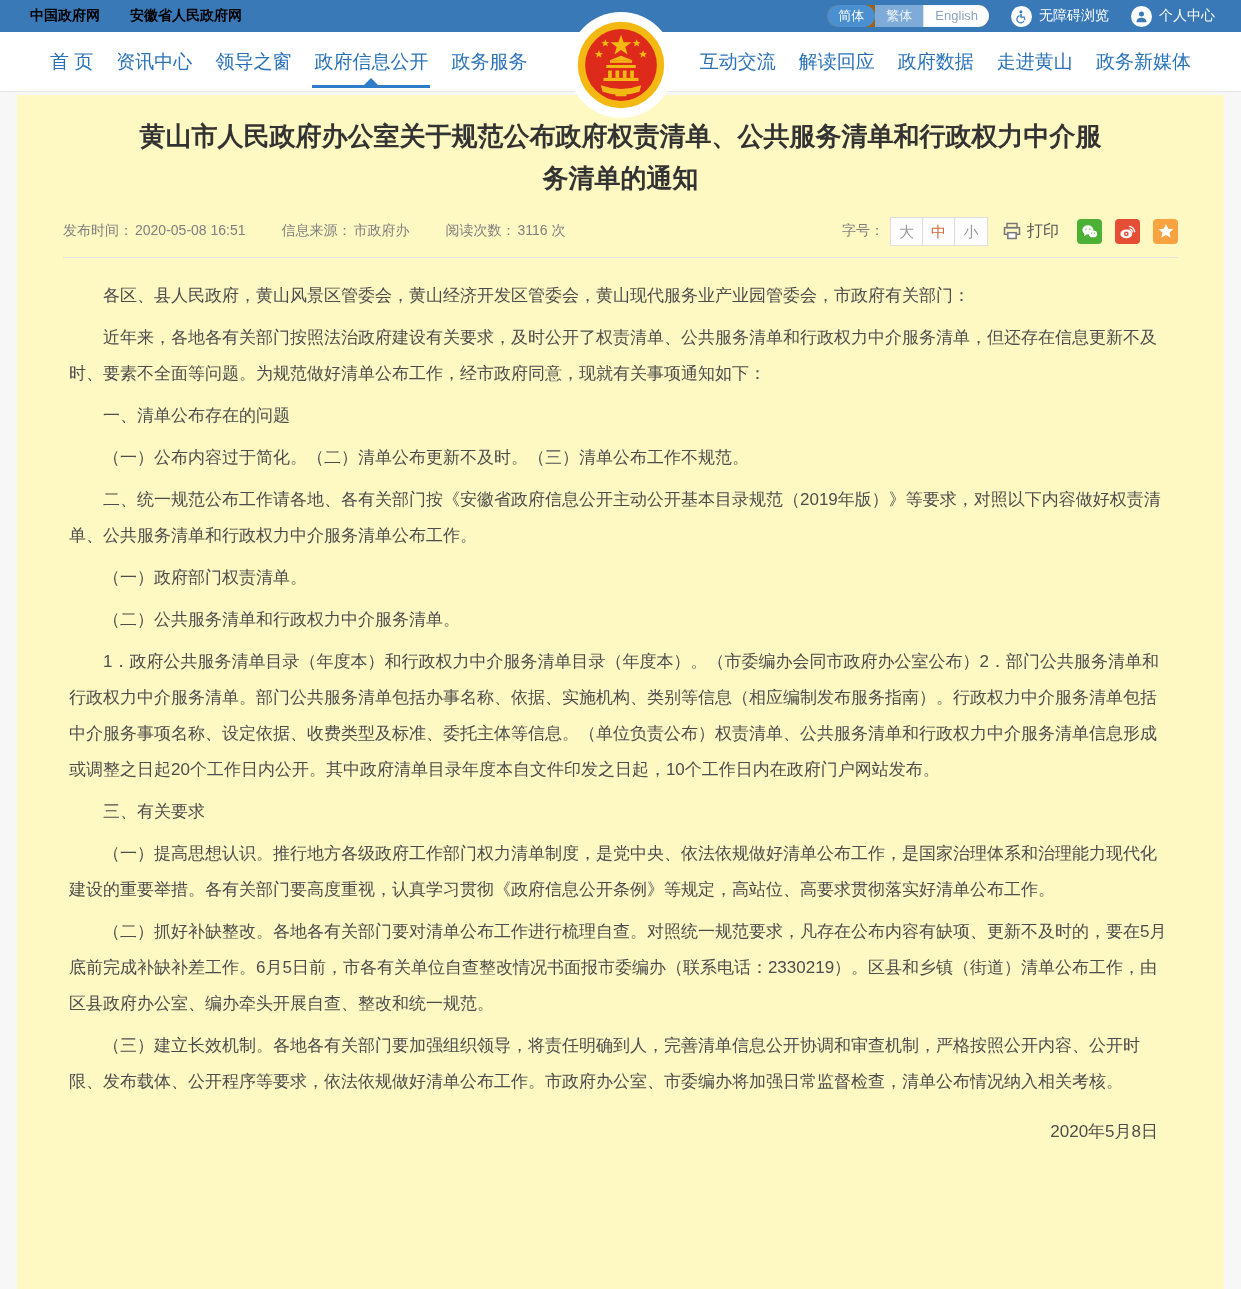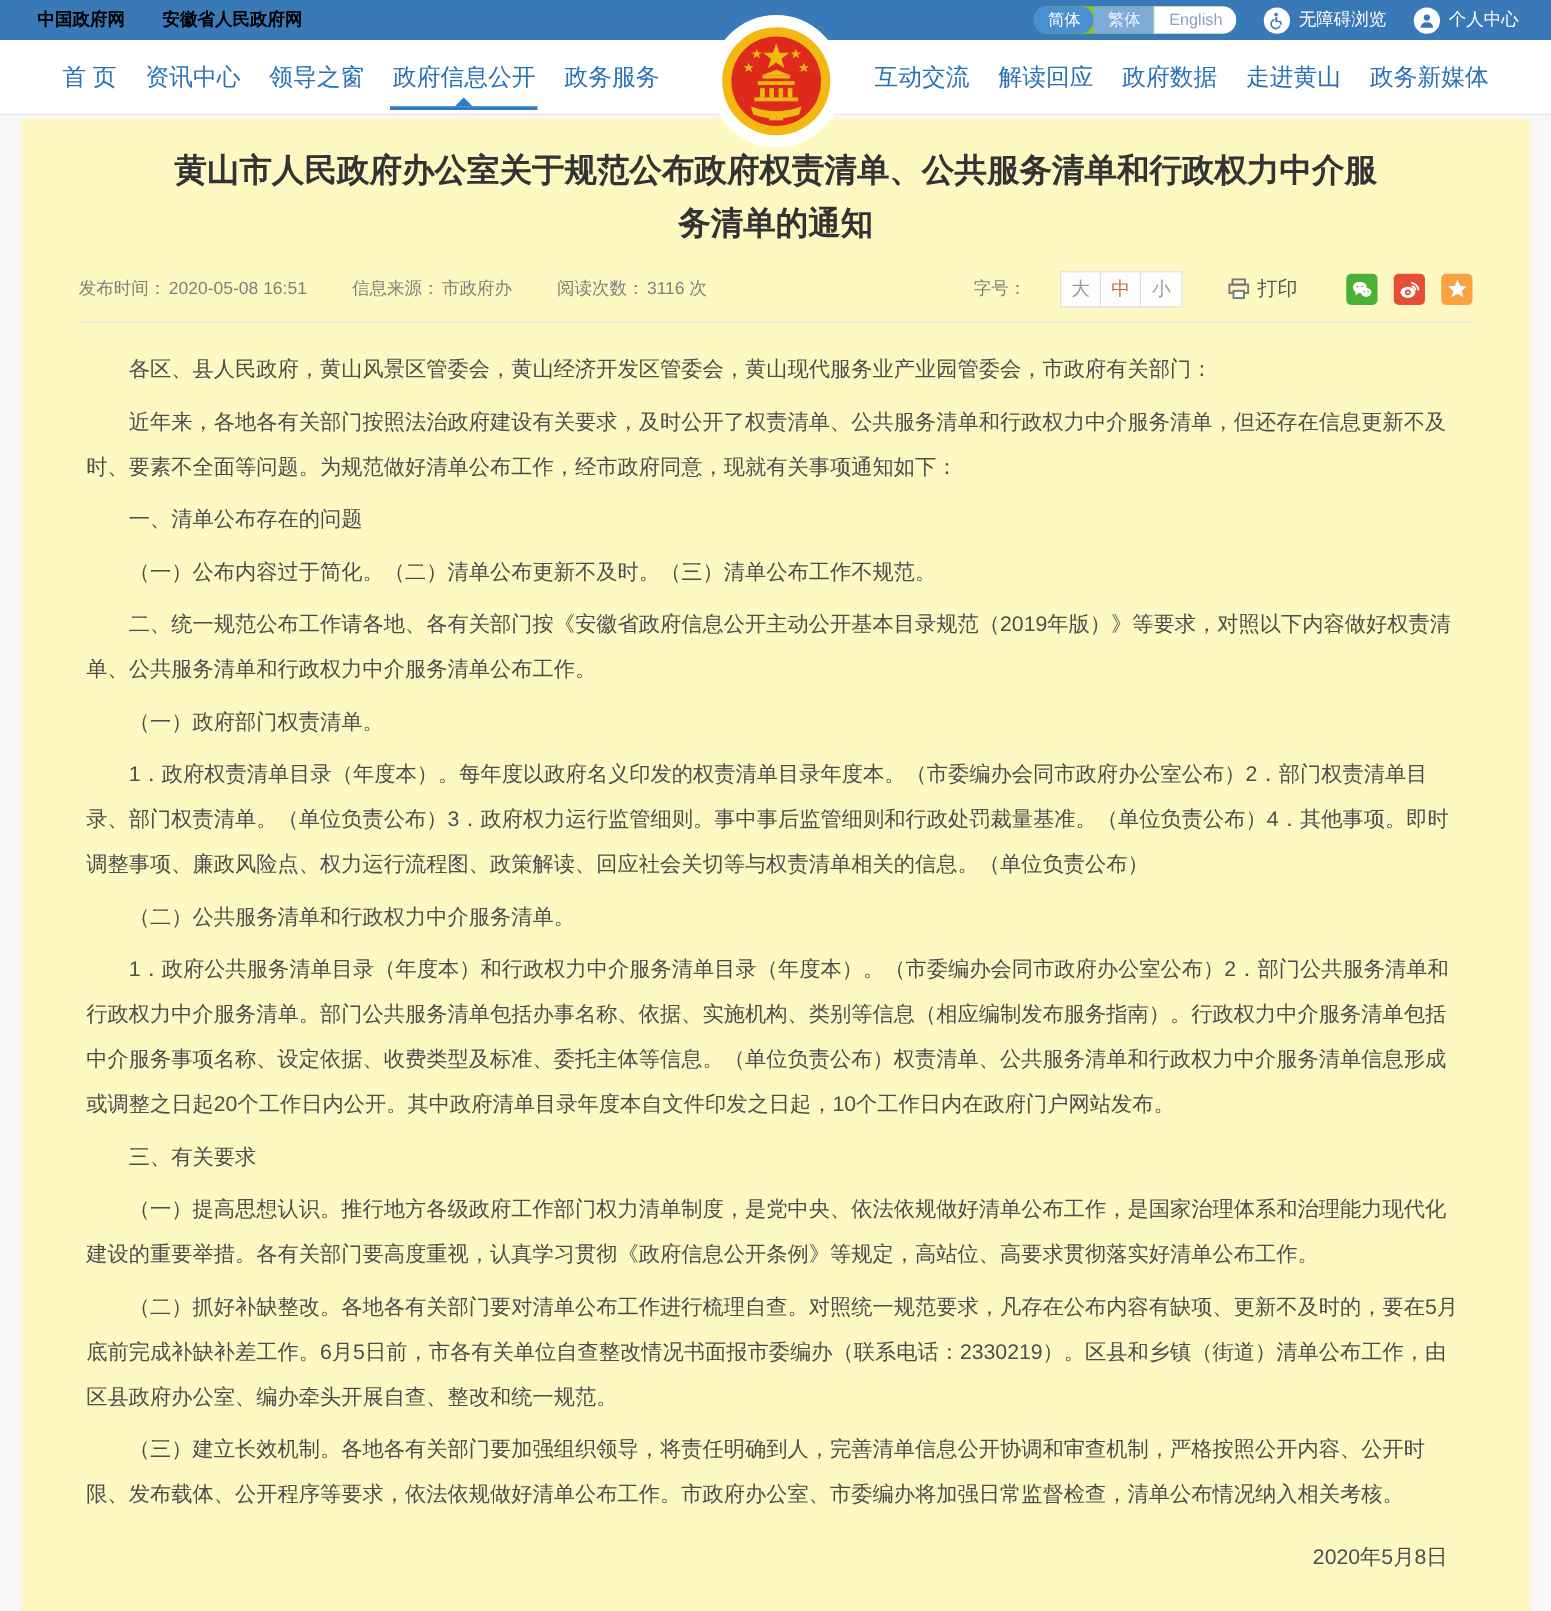--- a/index.html
+++ b/index.html
@@ -32,21 +32,21 @@
   }
   .topbar-right {
     margin-left: auto;
     display: flex;
     align-items: center;
     gap: 22px;
   }
   .lang-pill {
     display: flex;
     align-items: center;
-    background: #84cc16;
+    background: #a16207;
     border-radius: 12px;
     overflow: hidden;
     height: 22px;
     font-size: 13px;
   }
   .lang-seg { padding: 0 11px; line-height: 22px; cursor: pointer; }
   .lang-simplified { background: #4a90d0; color: #fff; border-radius: 12px; }
   .lang-traditional { background: #7fabd8; color: #eef4fb; }
   .lang-english { background: #fff; color: #8ba3c0; border-left: 1px solid #d9e4f0; }
   .top-util {
@@ -135,21 +135,21 @@
   }
   .meta-row {
     display: flex;
     align-items: center;
     padding: 0 46px;
     margin-top: 16px;
     height: 32px;
   }
   .meta-left { display: flex; align-items: center; gap: 36px; font-size: 14px; color: #7f7f7f; }
   .meta-pair { display: flex; gap: 2px; }
-  .meta-right { margin-left: auto; display: flex; align-items: center; gap: 21px; }
+  .meta-right { margin-left: auto; display: flex; align-items: center; }
   .fontsize-label { font-size: 14px; color: #7f7f7f; margin-right: 6px; }
   .size-group { display: flex; border: 1px solid #ddd; }
   .size-btn {
     width: 32px; height: 27px;
     line-height: 27px;
     text-align: center;
     font-size: 15px;
     color: #9a9a9a;
     background: #fdfdfd;
     border-right: 1px solid #ddd;
@@ -332,21 +332,20 @@
 
   <div class="divider"></div>
 
   <div class="article">
     <p>各区、县人民政府，黄山风景区管委会，黄山经济开发区管委会，黄山现代服务业产业园管委会，市政府有关部门：</p>
     <p>近年来，各地各有关部门按照法治政府建设有关要求，及时公开了权责清单、公共服务清单和行政权力中介服务清单，但还存在信息更新不及时、要素不全面等问题。为规范做好清单公布工作，经市政府同意，现就有关事项通知如下：</p>
     <p>一、清单公布存在的问题</p>
     <p>（一）公布内容过于简化。（二）清单公布更新不及时。（三）清单公布工作不规范。</p>
     <p>二、统一规范公布工作请各地、各有关部门按《安徽省政府信息公开主动公开基本目录规范（2019年版）》等要求，对照以下内容做好权责清单、公共服务清单和行政权力中介服务清单公布工作。</p>
     <p>（一）政府部门权责清单。</p>
-    <p>1．政府权责清单目录（年度本）。每年度以政府名义印发的权责清单目录年度本。（市委编办会同市政府办公室公布）2．部门权责清单目录、部门权责清单。（单位负责公布）3．政府权力运行监管细则。事中事后监管细则和行政处罚裁量基准。（单位负责公布）4．其他事项。即时调整事项、廉政风险点、权力运行流程图、政策解读、回应社会关切等与权责清单相关的信息。（单位负责公布）</p>
     <p>（二）公共服务清单和行政权力中介服务清单。</p>
     <p>1．政府公共服务清单目录（年度本）和行政权力中介服务清单目录（年度本）。（市委编办会同市政府办公室公布）2．部门公共服务清单和行政权力中介服务清单。部门公共服务清单包括办事名称、依据、实施机构、类别等信息（相应编制发布服务指南）。行政权力中介服务清单包括中介服务事项名称、设定依据、收费类型及标准、委托主体等信息。（单位负责公布）权责清单、公共服务清单和行政权力中介服务清单信息形成或调整之日起20个工作日内公开。其中政府清单目录年度本自文件印发之日起，10个工作日内在政府门户网站发布。</p>
     <p>三、有关要求</p>
     <p>（一）提高思想认识。推行地方各级政府工作部门权力清单制度，是党中央、依法依规做好清单公布工作，是国家治理体系和治理能力现代化建设的重要举措。各有关部门要高度重视，认真学习贯彻《政府信息公开条例》等规定，高站位、高要求贯彻落实好清单公布工作。</p>
     <p>（二）抓好补缺整改。各地各有关部门要对清单公布工作进行梳理自查。对照统一规范要求，凡存在公布内容有缺项、更新不及时的，要在5月底前完成补缺补差工作。6月5日前，市各有关单位自查整改情况书面报市委编办（联系电话：2330219）。区县和乡镇（街道）清单公布工作，由区县政府办公室、编办牵头开展自查、整改和统一规范。</p>
     <p>（三）建立长效机制。各地各有关部门要加强组织领导，将责任明确到人，完善清单信息公开协调和审查机制，严格按照公开内容、公开时限、发布载体、公开程序等要求，依法依规做好清单公布工作。市政府办公室、市委编办将加强日常监督检查，清单公布情况纳入相关考核。</p>
     <div class="doc-date">2020年5月8日</div>
   </div>
 
 </div>

